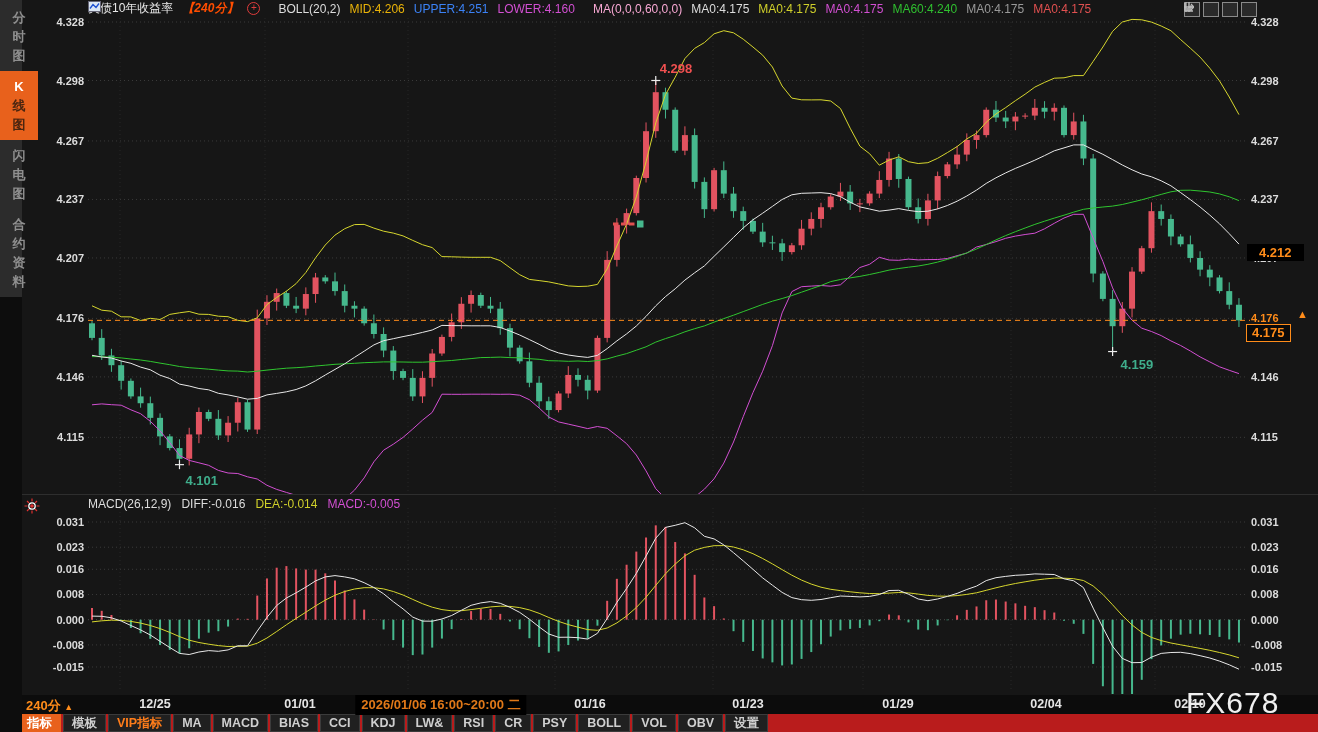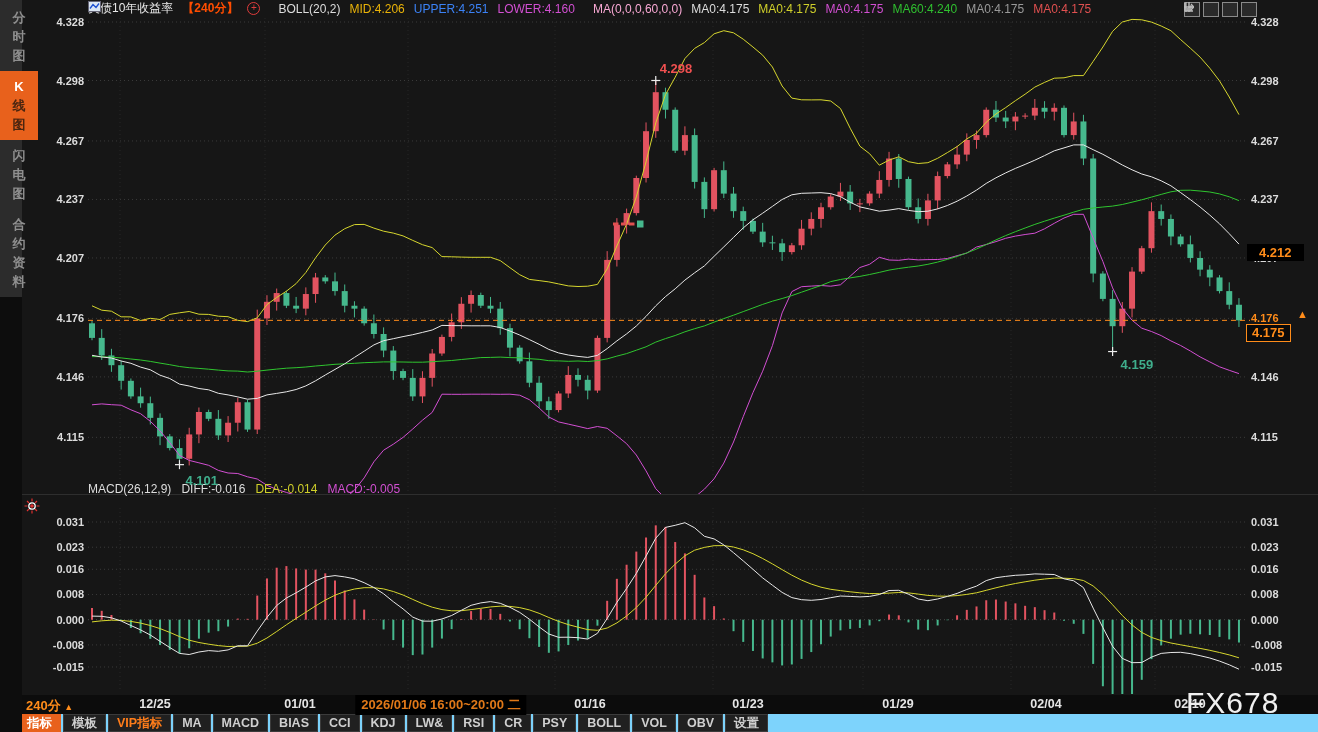--- a/index.html
+++ b/index.html
@@ -10,21 +10,21 @@
   #sidebar{position:absolute;left:0;top:0;width:22px;height:732px;background:#0d0d0d;z-index:10;}
   #sidebar-top{background:#2c2c2c;padding-top:2px;}
   .side-item{width:22px;text-align:center;font-size:13px;line-height:19px;color:#8f8f8f;
              padding:6px 8px;word-break:break-all;cursor:pointer;font-weight:700;}
   .side-item.active{background:#e8611c;color:#4a2510;}
   .side-item.active::first-letter{color:#fff;}
   
   #header{position:absolute;left:88px;top:1px;height:15px;display:flex;gap:9px;align-items:center;
           font-size:12px;white-space:nowrap;z-index:7;color:#ddd;}
   #header .title{color:#e8e8e8;}
-  #header .period{color:#ff4d00;font-weight:700;}
+  #header .period{color:#ff4d00;font-weight:700;font-style:italic;}
   .plus-circle{display:inline-block;width:11px;height:11px;border:1px solid #e03c3c;border-radius:50%;
                color:#e03c3c;font-size:10px;line-height:10px;text-align:center;}
   #header-segments{display:flex;gap:9px;align-items:center;}
   
   #tr-icons{position:absolute;left:1184px;top:2px;display:flex;gap:3px;z-index:7;}
   .tr-icon{width:14px;height:13px;background:#2a2a2a;border:1px solid #8a8a8a;display:flex;
            align-items:center;justify-content:center;cursor:pointer;}
   
   .yl{position:absolute;font-size:11px;font-weight:700;color:#dcdcdc;z-index:5;line-height:16px;}
   .yl.left{left:30px;width:54px;text-align:right;}
@@ -32,32 +32,32 @@
   .yl.orange{color:#ff8c1a;}
   
   #badge-mid{position:absolute;left:1247px;top:244px;background:#000;color:#ff8c1a;font-size:13px;
              font-weight:700;padding:1px 12px;z-index:6;}
   #badge-last{position:absolute;left:1246px;top:324px;background:#0a0a0a;border:1px solid #ff8c1a;
               color:#ff8c1a;font-size:13px;font-weight:700;padding:0 5px;line-height:16px;z-index:6;}
   #price-arrow{position:absolute;left:1297px;top:308px;color:#ff8c1a;font-size:11px;z-index:6;}
   
   .anno{position:absolute;font-size:13px;font-weight:700;z-index:5;}
   
-  #macd-header{position:absolute;left:88px;top:482px;display:flex;gap:10px;font-size:12px;z-index:5;}
+  #macd-header{position:absolute;left:88px;top:497px;display:flex;gap:10px;font-size:12px;z-index:5;}
   
   .hdiv{position:absolute;left:22px;right:0;height:1px;background:#2e2e2e;z-index:4;}
   
   #xaxis-row{position:absolute;left:22px;right:0;top:695px;height:19px;background:#0c0c0c;z-index:8;}
   #period-label{position:absolute;left:26px;top:697px;color:#ff8c1a;font-weight:700;font-size:13px;z-index:9;cursor:pointer;}
   #period-label .arr{font-size:9px;}
   .xl{position:absolute;top:697px;transform:translateX(-50%);font-size:12.5px;font-weight:700;color:#e6e6e6;z-index:8;}
   #x-highlight{position:absolute;top:695px;transform:translateX(-50%);background:#000;color:#e07818;
                font-size:13px;font-weight:700;padding:1px 6px;z-index:9;white-space:nowrap;}
   
-  #toolbar{position:absolute;left:0;right:0;top:714px;height:18px;background:#7dd3fc;display:flex;
+  #toolbar{position:absolute;left:0;right:0;top:714px;height:18px;background:#b91c1c;display:flex;
            gap:2px;padding-left:18px;align-items:flex-start;z-index:8;}
   .tb{padding:0 8px;height:16px;line-height:16px;font-size:12.5px;background:#202020;
       border:1px solid #3b3b3b;color:#cfcfcf;font-weight:700;cursor:pointer;white-space:nowrap;}
   .tb.active{background:#e8611c;border-color:#e8611c;color:#fff;}
   .tb.vip{color:#ff7d1a;}
   
   #watermark{position:absolute;left:1186px;top:686px;font-size:30px;color:#f0f0f0;letter-spacing:1px;z-index:9;}
   #target-icon{position:absolute;left:24px;top:498px;z-index:5;}
 </style>
 </head>

